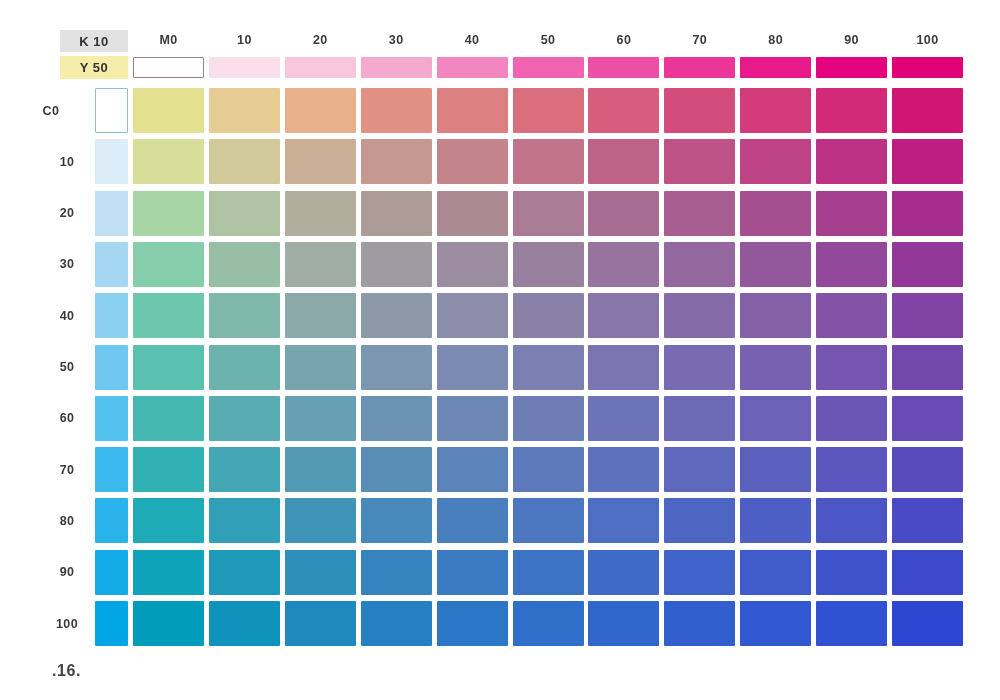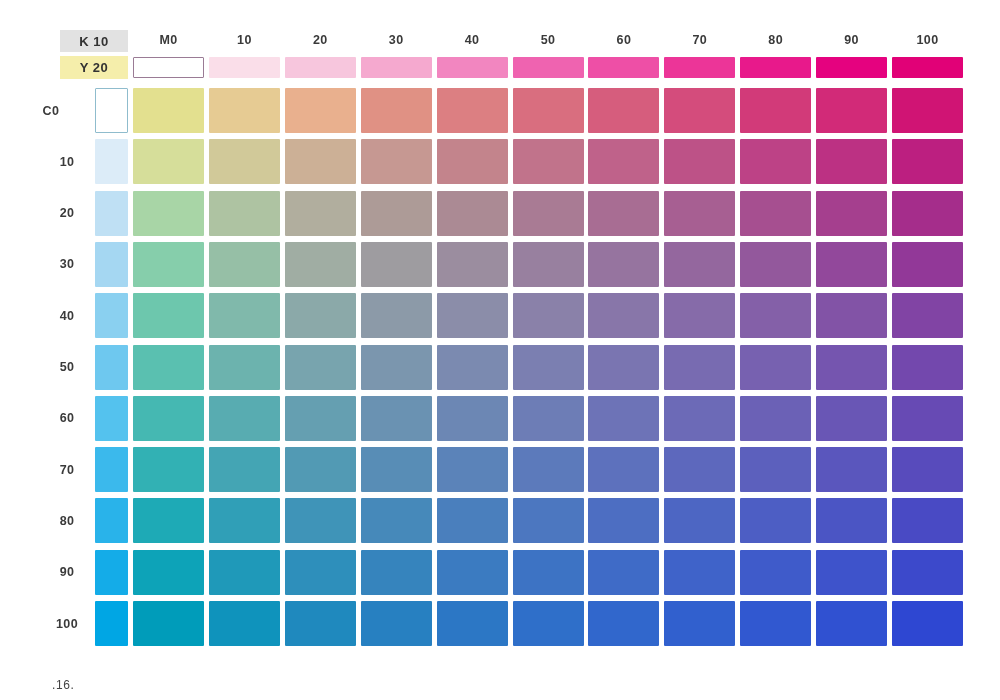--- a/index.html
+++ b/index.html
@@ -73,35 +73,34 @@
     border: 1.6px solid #9a7b95;
   }
   .swatch-zero-c {
     background: #ffffff;
     border: 1.6px solid #8fbccd;
   }
 
   
   #page-folio {
     position: absolute;
-    font-size: 12px;
-    font-weight: normal;
+    font-size: 16px;
+    font-weight: bold;
     letter-spacing: 0.6px;
     color: #444444;
-    margin-top: 16px;
   }
 </style>
 </head>
 <body>
 
 <div id="chart-root">
 
   <div class="ink-label" id="ink-k-label" style="left:60px; top:30px; width:68px; height:22px;">K 10</div>
 
-  <div class="ink-label" id="ink-y-label" style="left:60px; top:56px; width:68px; height:23px;">Y 20</div>
+  <div class="ink-label" id="ink-y-label" style="left:60px; top:56px; width:68px; height:23px;">Y 50</div>
 
   <div id="column-labels">
       <div class="col-label" style="left: 133px; top: 33px; width: 71px;">M0</div>
       <div class="col-label" style="left: 208.9px; top: 33px; width: 71px;">10</div>
       <div class="col-label" style="left: 284.8px; top: 33px; width: 71px;">20</div>
       <div class="col-label" style="left: 360.7px; top: 33px; width: 71px;">30</div>
       <div class="col-label" style="left: 436.6px; top: 33px; width: 71px;">40</div>
       <div class="col-label" style="left: 512.5px; top: 33px; width: 71px;">50</div>
       <div class="col-label" style="left: 588.4px; top: 33px; width: 71px;">60</div>
       <div class="col-label" style="left: 664.3px; top: 33px; width: 71px;">70</div>

